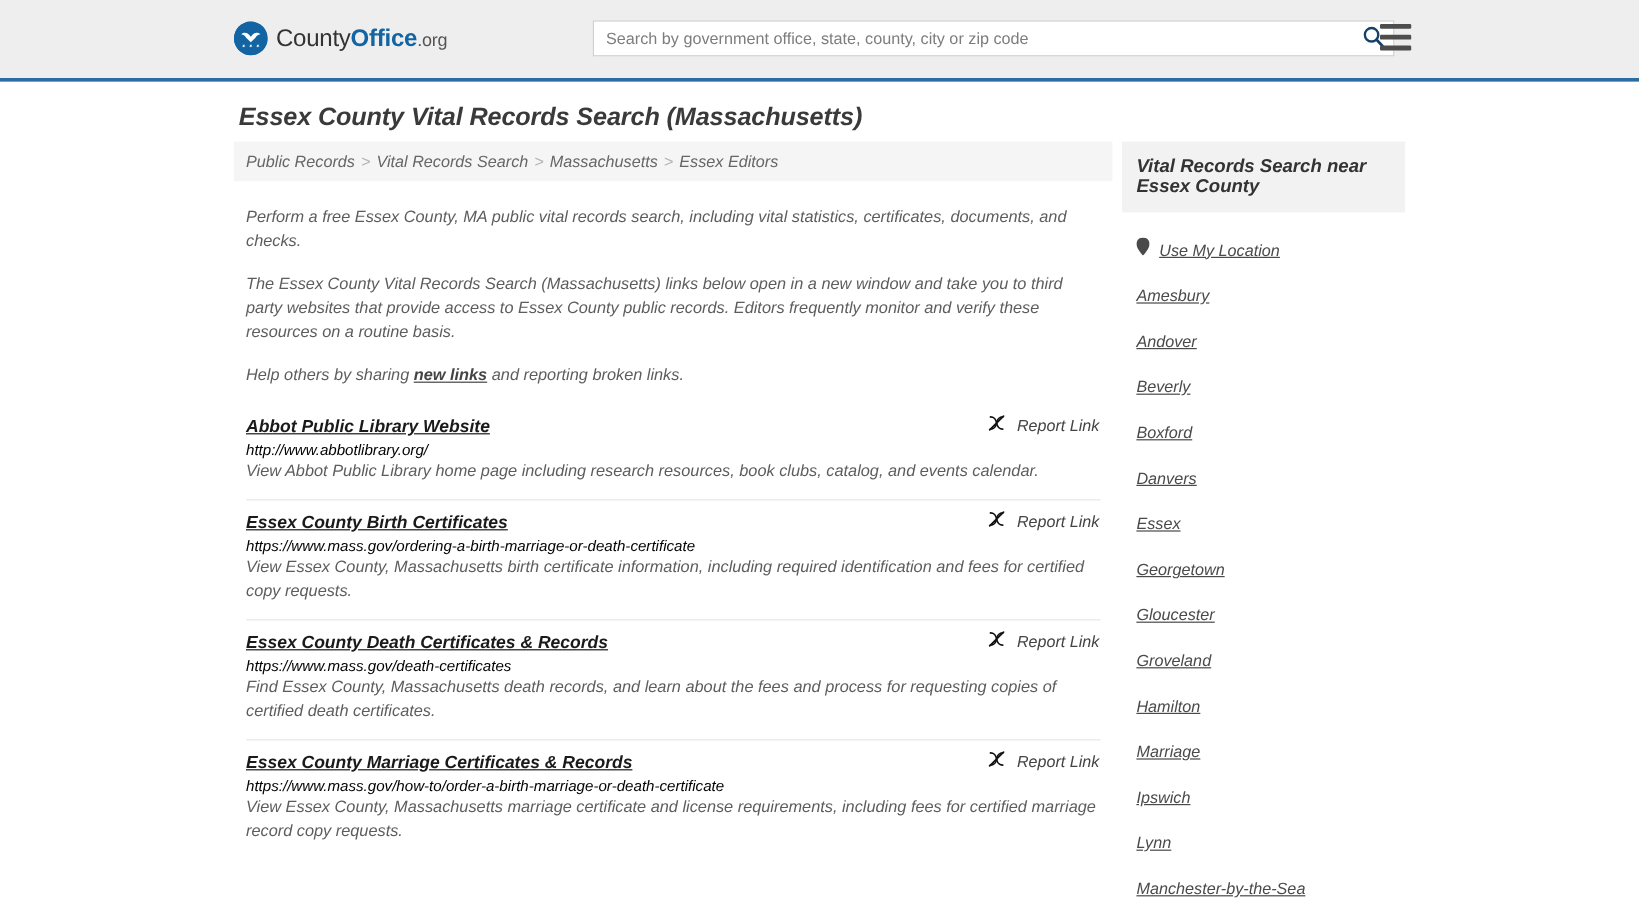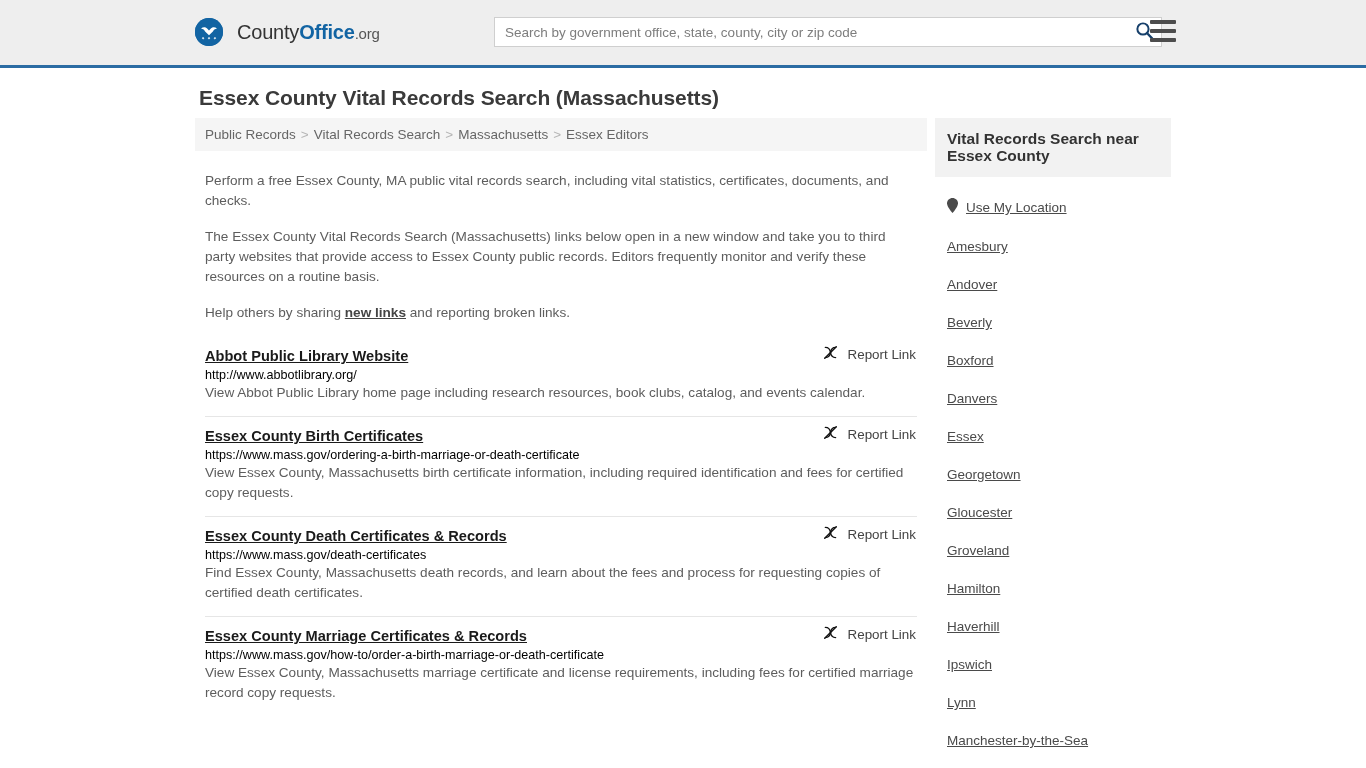--- a/index.html
+++ b/index.html
@@ -22,21 +22,21 @@
     border-bottom: 3px solid #2b6ca3;
     display: flex;
     align-items: center;
   }
   .brand {
     position: absolute;
     left: 195px;
     top: 18px;
     display: flex;
     align-items: center;
-    gap: 14px;
+    gap: 7px;
     text-decoration: none;
   }
   .brand-mark {
     width: 28px; height: 28px;
     border-radius: 50%;
     background: #1264a3;
     position: relative;
     flex: 0 0 auto;
     display: block;
   }
@@ -97,20 +97,21 @@
     width: 100%;
     background: #4d4d4d;
     border-radius: 1px;
   }
 
   
   .page {
     position: relative;
     width: 1366px;
     padding-top: 26px;
+    font-style: italic;
   }
   .page-title {
     position: absolute;
     left: 199px;
     top: 18px;
     margin: 0;
     font-size: 21px;
     font-weight: bold;
     color: #3a3a3a;
     letter-spacing: -0.1px;
@@ -369,21 +370,21 @@
         <li><a href="#">Amesbury</a></li>
         <li><a href="#">Andover</a></li>
         <li><a href="#">Beverly</a></li>
         <li><a href="#">Boxford</a></li>
         <li><a href="#">Danvers</a></li>
         <li><a href="#">Essex</a></li>
         <li><a href="#">Georgetown</a></li>
         <li><a href="#">Gloucester</a></li>
         <li><a href="#">Groveland</a></li>
         <li><a href="#">Hamilton</a></li>
-        <li><a href="#">Haverhill</a></li>
+        <li><a href="#">Marriage</a></li>
         <li><a href="#">Ipswich</a></li>
         <li><a href="#">Lynn</a></li>
         <li><a href="#">Manchester-by-the-Sea</a></li>
 
       </ul>
     </aside>
 
   </div>
 </div>
 

